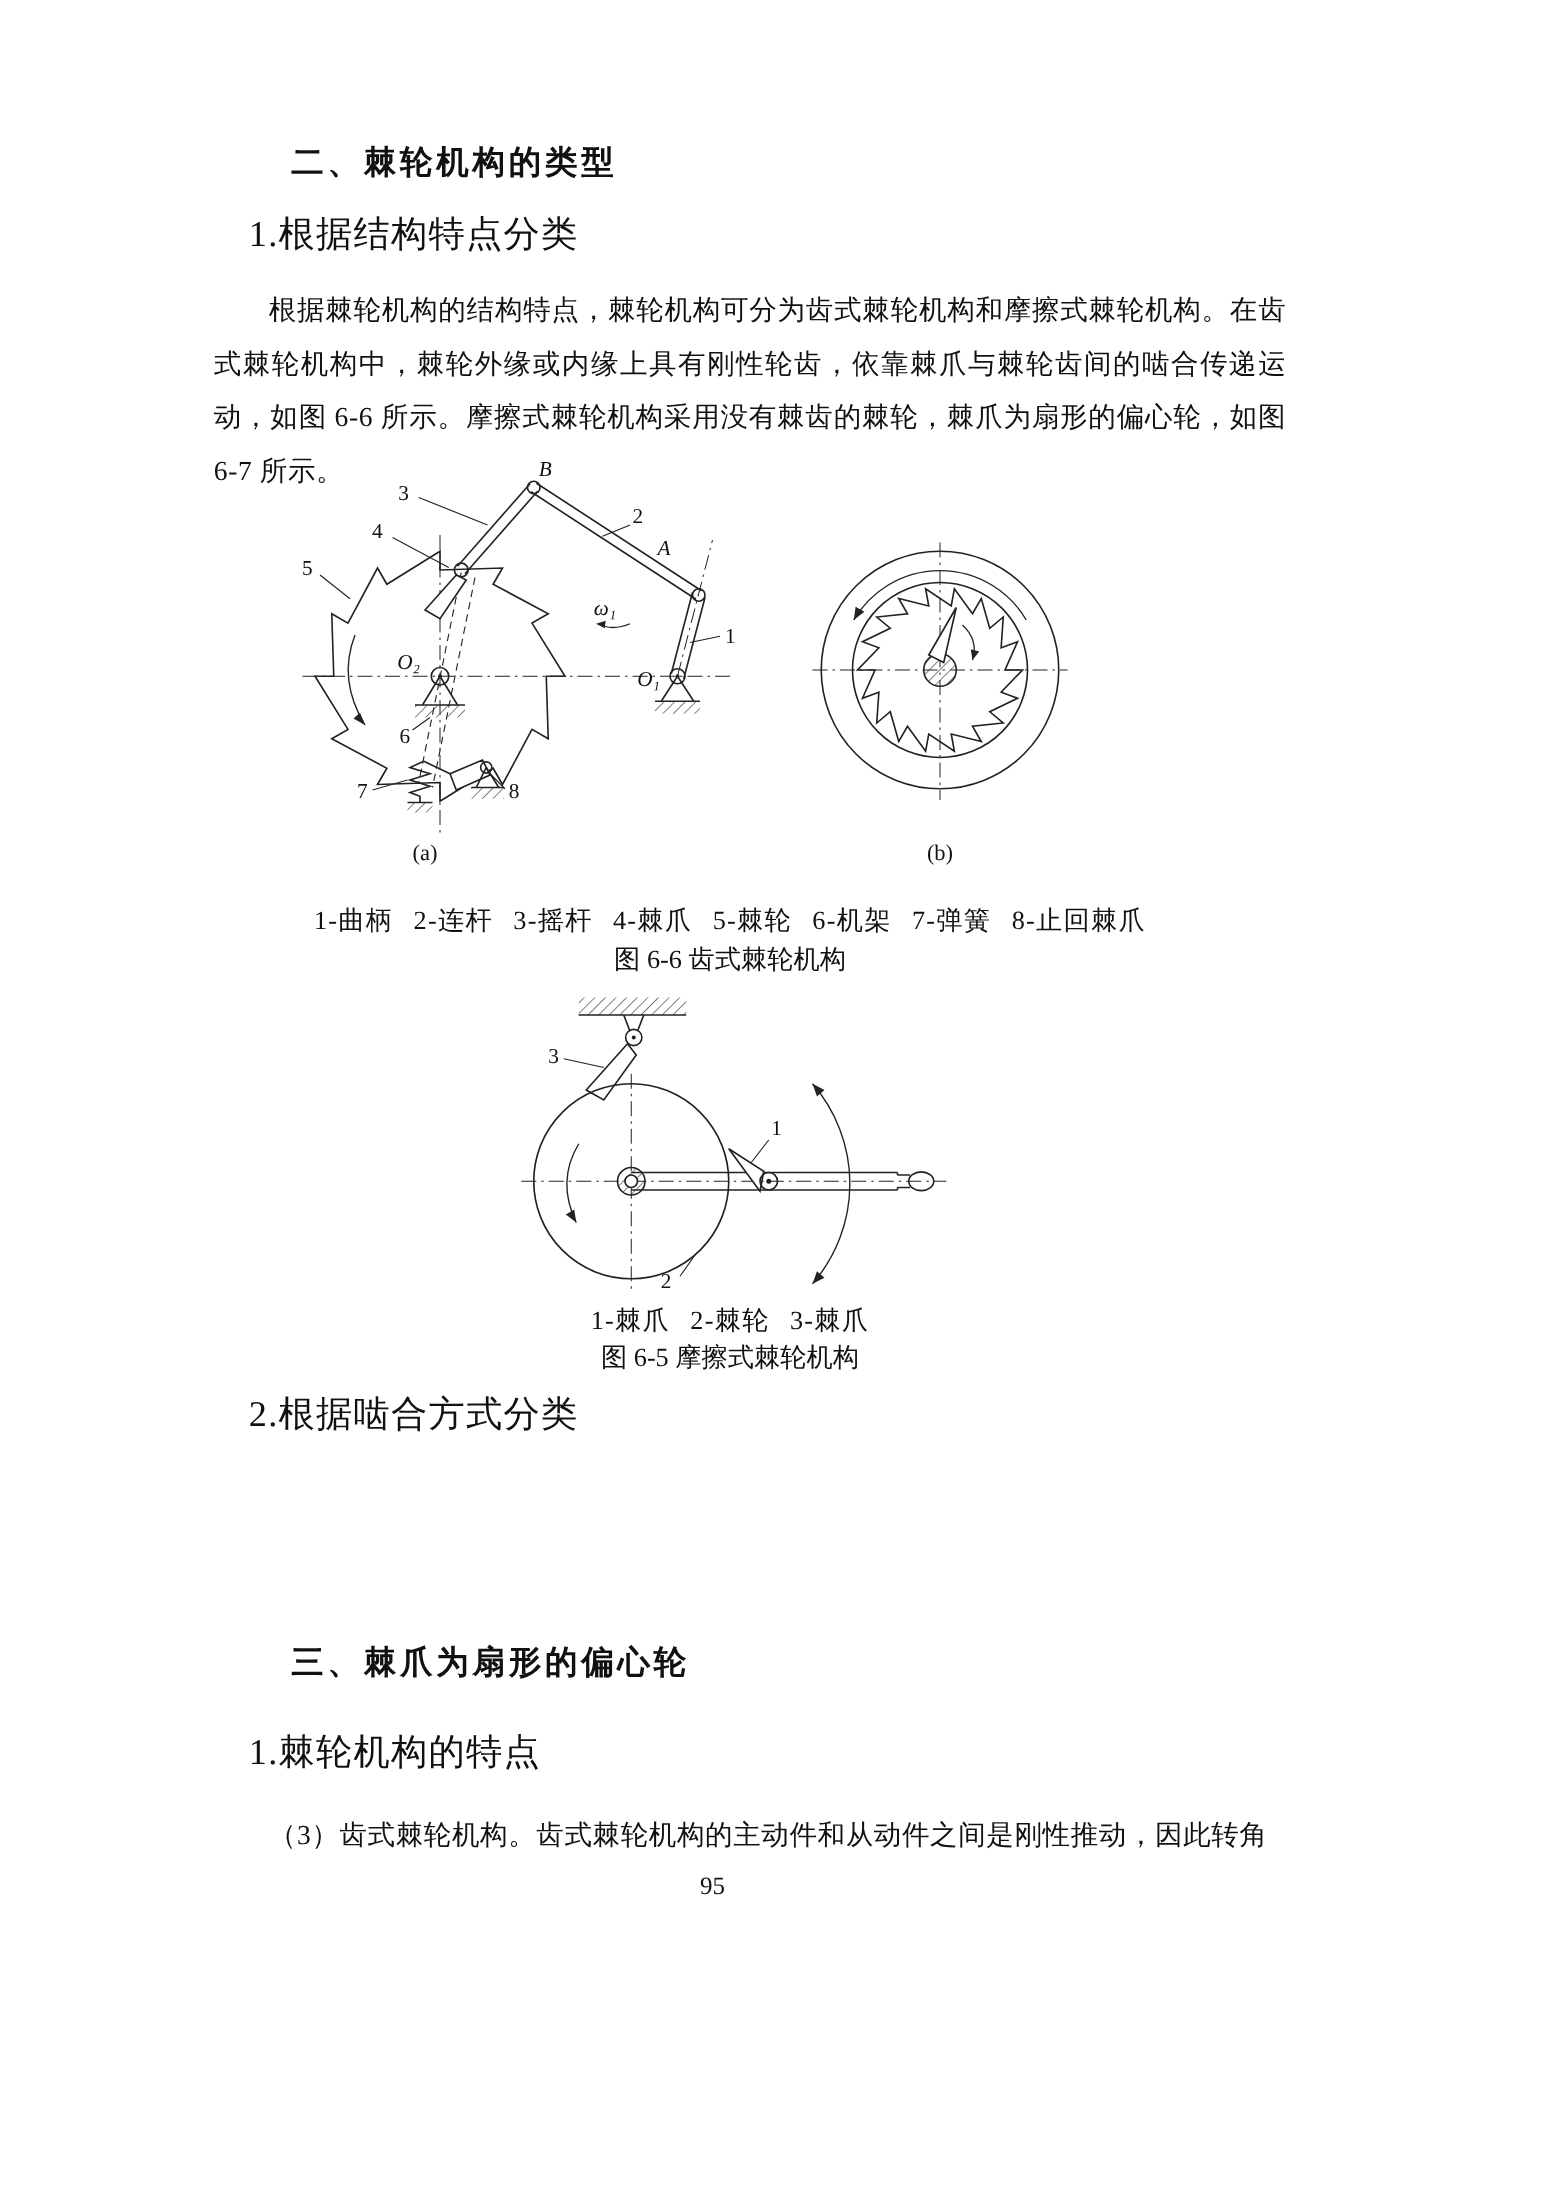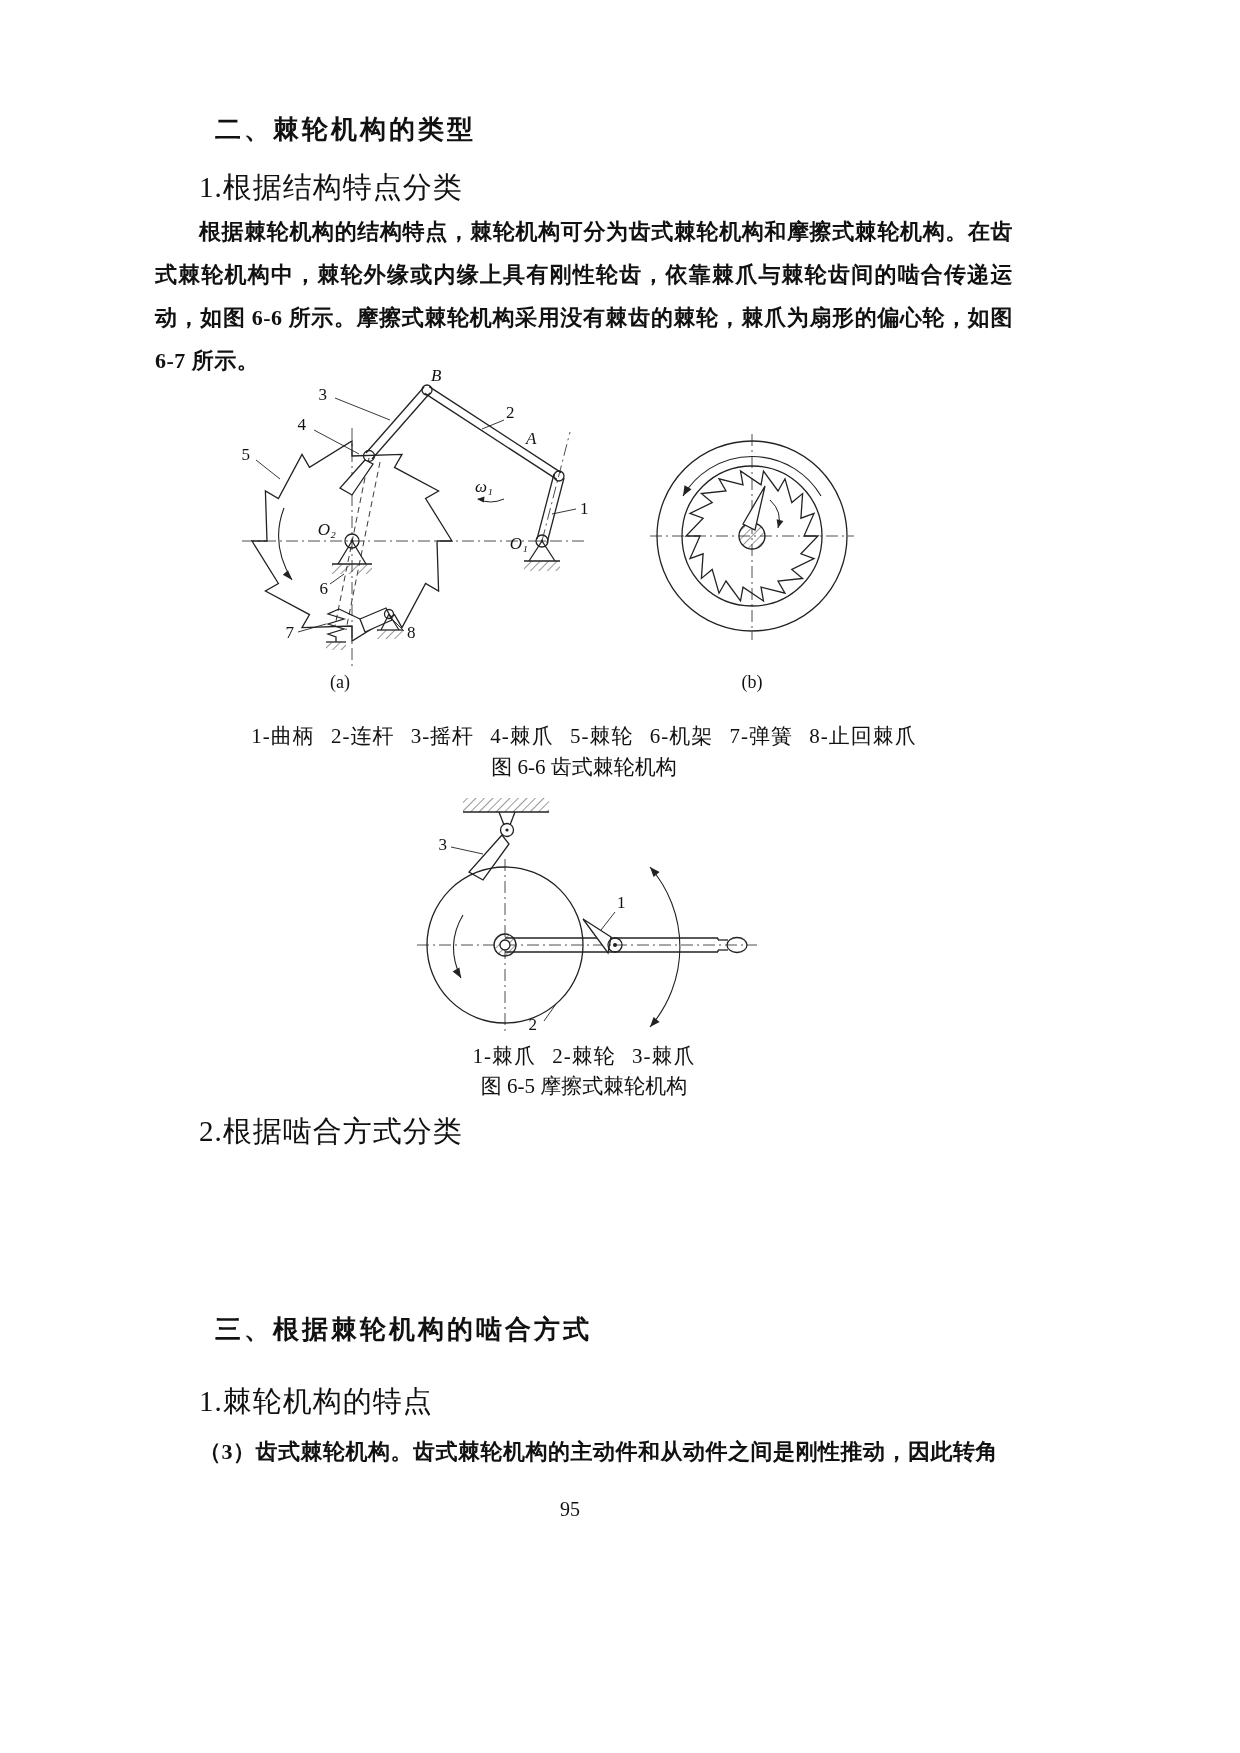--- a/index.html
+++ b/index.html
@@ -1,25 +1,25 @@
 <!DOCTYPE html>
 <html><head>
 <meta charset="utf-8">
 <style>
   html,body{margin:0;padding:0;background:#9a9a9a;}
   .page{
     position:relative;width:1240px;height:1753px;background:#ffffff;
     font-family:"Liberation Serif","DejaVu Serif",serif;color:#111;
     overflow:hidden;margin:0 auto;
   }
-  .h2{position:absolute;left:215px;font-size:26px;font-weight:700;letter-spacing:3px;}
+  .h2{position:absolute;left:233px;font-size:26px;font-weight:700;letter-spacing:3px;}
   .sub{position:absolute;left:199px;font-size:29px;letter-spacing:1px;}
   .para{
     position:absolute;left:155px;width:858px;font-size:22px;line-height:43px;
-    text-align:justify;text-indent:2em;letter-spacing:0.5px;margin:0;font-weight:bold;
+    text-align:justify;text-indent:2em;letter-spacing:0.5px;margin:16px;
   }
   .cap{position:absolute;left:155px;width:858px;text-align:center;font-size:21px;}
   .cap-parts{word-spacing:10px;letter-spacing:1px;font-family:Liberation Serif, serif;}
   .fig{position:absolute;}
   .pageno{position:absolute;left:0;width:1140px;text-align:center;font-size:20px;}
   svg text{font-family:"Liberation Serif","DejaVu Serif",serif;}
   .lbl{font-size:17px;fill:#111;}
   .ita{font-style:italic;}
 </style>
 </head>
@@ -221,21 +221,21 @@
       <text x="132" y="238" text-anchor="end">2</text>
     </g>
   </svg>
 
   <div class="cap cap-parts" style="top:1042px">1-棘爪 2-棘轮 3-棘爪</div>
   <div class="cap" style="top:1072px">图 6-5 摩擦式棘轮机构</div>
 
   <div class="sub" style="top:1112px">2.根据啮合方式分类</div>
 
 
-  <div class="h2" style="top:1312px">三、根据棘轮机构的啮合方式</div>
+  <div class="h2" style="top:1312px">三、棘爪为扇形的偏心轮</div>
 
   <div class="sub" style="top:1382px">1.棘轮机构的特点</div>
 
   <p class="para" style="top:1430px">（3）齿式棘轮机构。齿式棘轮机构的主动件和从动件之间是刚性推动，因此转角</p>
 
   <div class="pageno" style="top:1498px">95</div>
 
 </div>
 
 </body></html>

